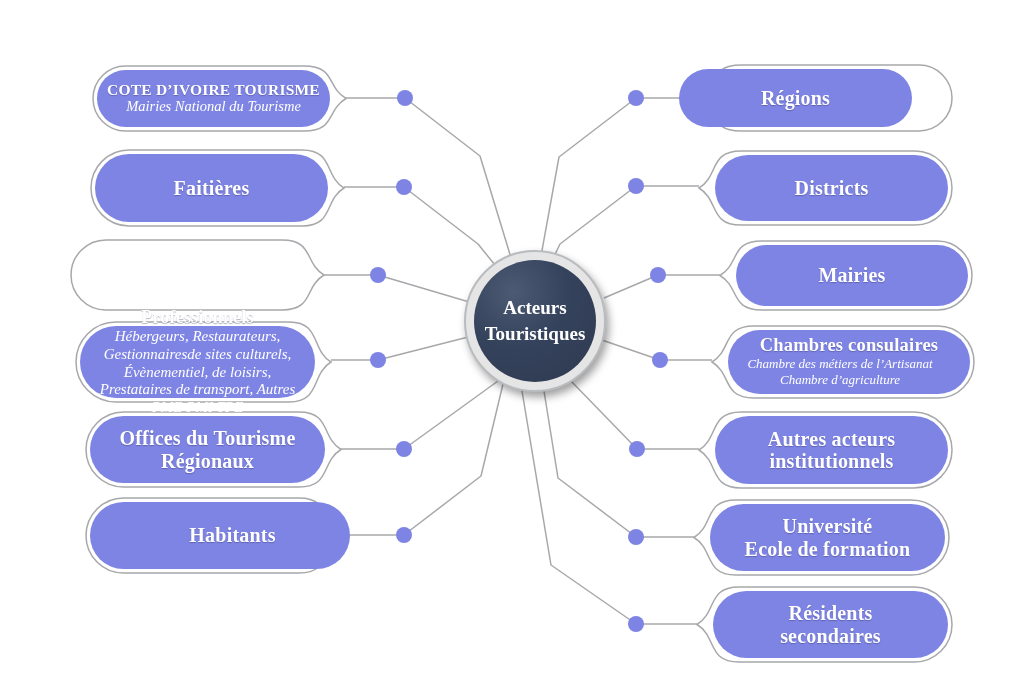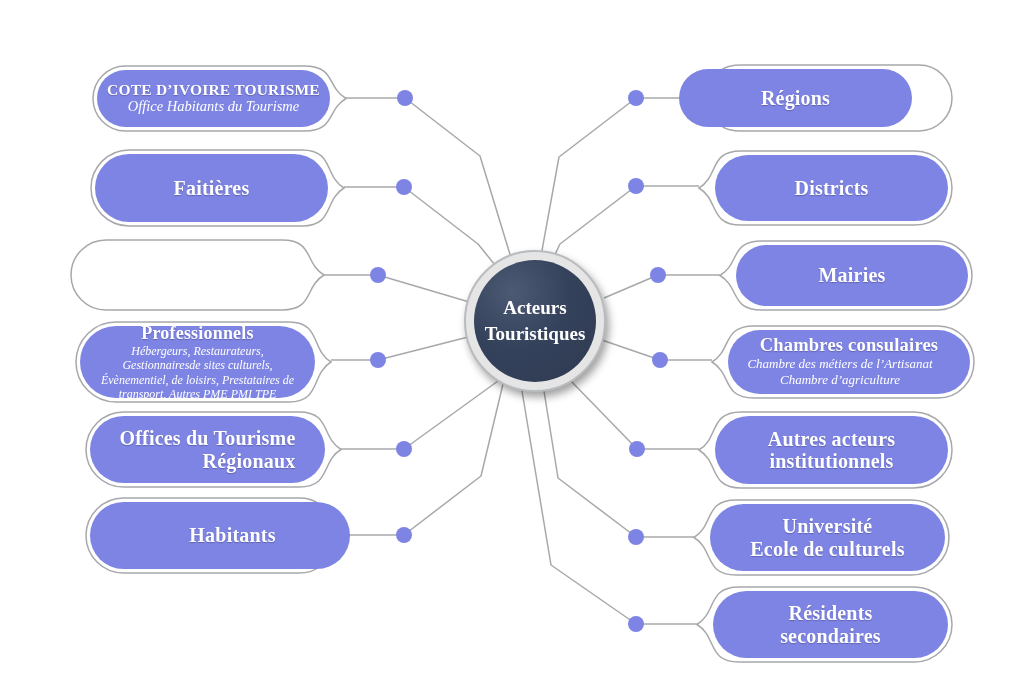--- a/index.html
+++ b/index.html
@@ -23,21 +23,21 @@
   }
   .pill .title{
     font-weight:bold;font-size:20px;line-height:1.12;
     text-shadow:0 1px 1px rgba(40,40,90,.35);letter-spacing:.2px;
   }
   .pill .title span{display:block;}
   .pill .subtitle{font-style:italic;color:var(--node-text);}
   .t-sm .title{font-size:15.5px;}
   .t-sm .subtitle{font-size:14.5px;line-height:1.2;}
   .t-prof .title{font-size:18px;}
-  .t-prof .subtitle{font-size:12px;line-height:1.18;padding:1px 14px 0 14px;}
+  .t-prof .subtitle{font-size:15px;line-height:1.18;padding:1px 14px 0 14px;}
   .t-cham .title{font-size:18.5px;}
   .t-cham .subtitle{font-size:13px;line-height:1.25;width:100%;box-sizing:border-box;
     text-align:center;padding-right:18px;}
   .t-cham .subtitle span{display:block;}
   #center-node{
     position:absolute;left:464px;top:242px;width:142px;height:142px;border-radius:50%;
     background:#e5e5e5;border:2px solid var(--center-ring);box-sizing:border-box;
     display:flex;align-items:center;justify-content:center;
     box-shadow:3px 5px 9px rgba(0,0,0,.38);z-index:3;
   }
@@ -104,34 +104,34 @@
       <circle cx="636" cy="178" r="8" fill="#7E84E3"></circle>
       <circle cx="658" cy="267" r="8" fill="#7E84E3"></circle>
       <circle cx="660" cy="352" r="8" fill="#7E84E3"></circle>
       <circle cx="637" cy="441" r="8" fill="#7E84E3"></circle>
       <circle cx="636" cy="529" r="8" fill="#7E84E3"></circle>
       <circle cx="636" cy="616" r="8" fill="#7E84E3"></circle>
     </svg>
 
   <div class="pill t-sm" style="left:97px;top:62px;width:233px;height:57px;border-radius:29px;">
     <div class="title">COTE D’IVOIRE TOURISME</div>
-    <div class="subtitle">Office Habitants du Tourisme</div>
+    <div class="subtitle">Mairies National du Tourisme</div>
   </div>
 
   <div class="pill" style="left:95px;top:146px;width:233px;height:68px;border-radius:34px;">
     <div class="title">Faitières</div>
   </div>
 
 
   <div class="pill t-prof" style="left:80px;top:318px;width:235px;height:72px;border-radius:36px;">
     <div class="title">Professionnels</div>
     <div class="subtitle">Hébergeurs, Restaurateurs, Gestionnairesde sites culturels, Évènementiel, de loisirs, Prestataires de transport, Autres PME PMI TPE</div>
   </div>
 
-  <div class="pill" style="left:90px;top:408px;width:235px;height:67px;border-radius:34px;text-align:right;">
+  <div class="pill" style="left:90px;top:408px;width:235px;height:67px;border-radius:34px;">
     <div class="title">
       <span>Offices du Tourisme</span>
       <span>Régionaux</span>
     </div>
   </div>
 
   <div class="pill" style="left:90px;top:494px;width:235px;height:67px;border-radius:34px;padding-left:25px;">
     <div class="title">Habitants</div>
   </div>
 
@@ -158,21 +158,21 @@
   <div class="pill" style="left:715px;top:408px;width:233px;height:68px;border-radius:34px;">
     <div class="title">
       <span>Autres acteurs</span>
       <span>institutionnels</span>
     </div>
   </div>
 
   <div class="pill" style="left:710px;top:496px;width:235px;height:67px;border-radius:34px;">
     <div class="title">
       <span>Université</span>
-      <span>Ecole de culturels</span>
+      <span>Ecole de formation</span>
     </div>
   </div>
 
   <div class="pill" style="left:713px;top:583px;width:235px;height:67px;border-radius:34px;">
     <div class="title">
       <span>Résidents</span>
       <span>secondaires</span>
     </div>
   </div>
 

